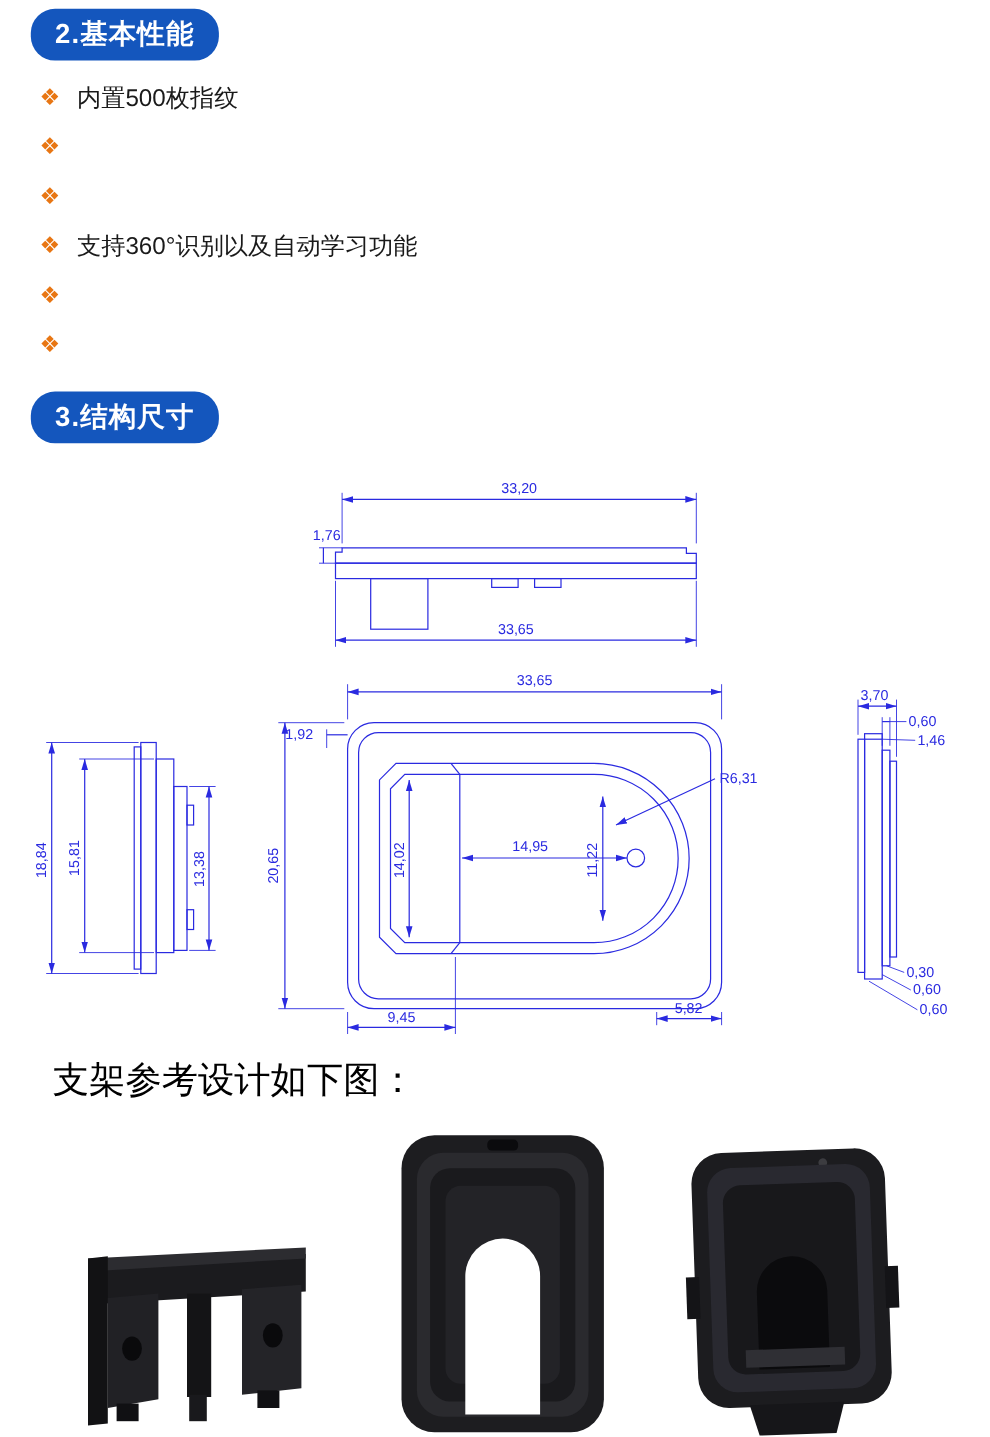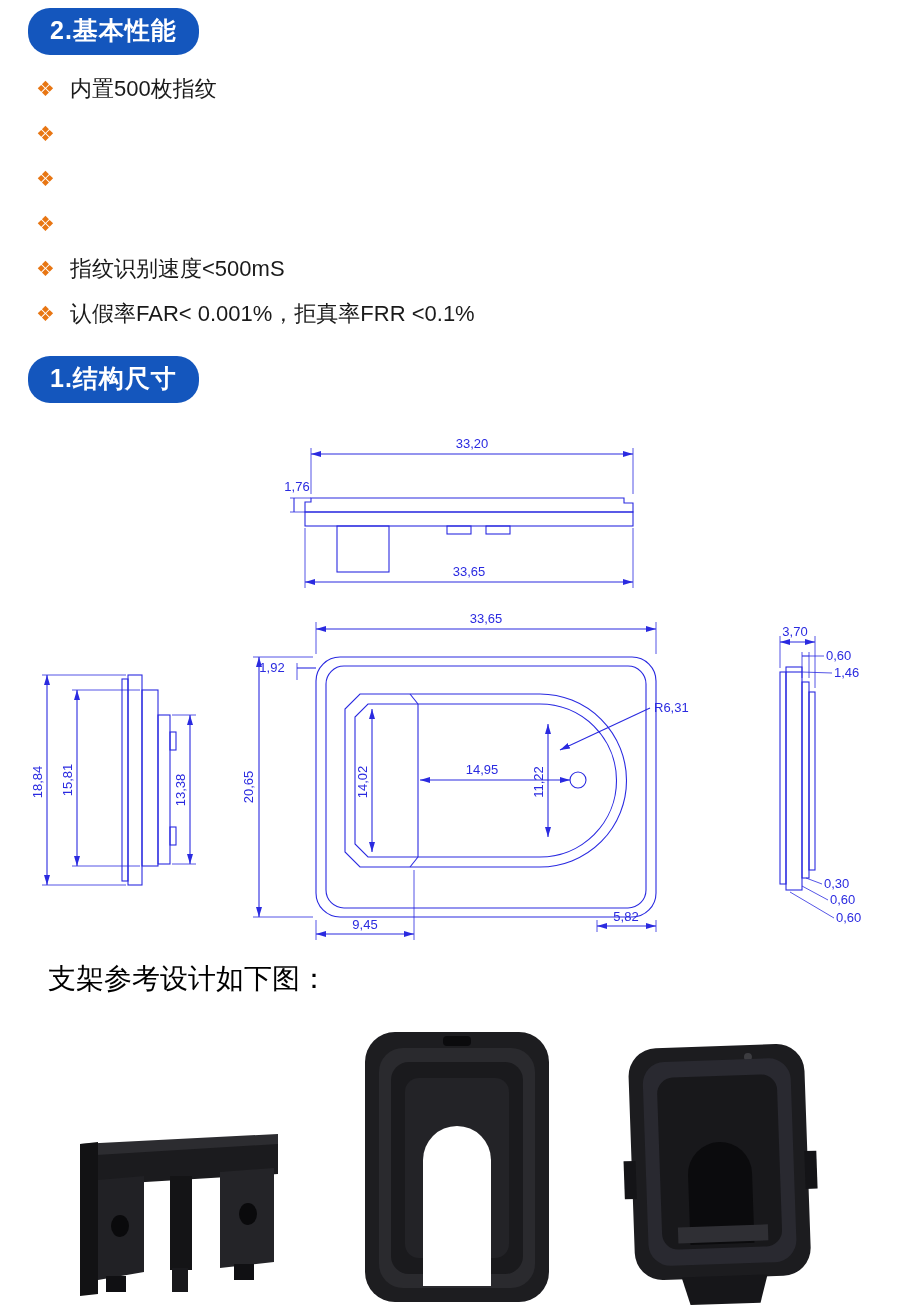--- a/index.html
+++ b/index.html
@@ -21,21 +21,21 @@
   .bullets { position:absolute; top:66px; left:36px; }
   .bullet { display:flex; align-items:center; height:45px; font-size:22px; }
   .bullet .ico { color:var(--bullet-icon, #e87613); font-size:21px; width:34px; flex:0 0 34px; }
   .drawing { position:absolute; top:432px; left:0; }
   .draw line, .draw path, .draw rect, .draw circle { stroke:var(--drawing-line,#2a2ae0); fill:none; stroke-width:1.1; }
   .draw .ext { stroke-width:0.8; }
   .draw text { fill:var(--drawing-line,#2a2ae0); stroke:none; font-size:13px; font-family:"Liberation Sans",sans-serif; }
   .draw marker path { fill:var(--drawing-line,#2a2ae0); stroke:none; }
   .caption {
     position:absolute; top:960px; left:48px;
-    font-family:"Liberation Serif", serif; font-size:28px; color:#000;
+    font-family:"Liberation Serif", serif; font-size:33px; color:#000;
   }
   .photos { position:absolute; top:1028px; left:0; width:900px; height:278px; }
   .photo { position:absolute; }
   .photo-left  { left:72px;  top:88px; }
   .photo-mid   { left:357px; top:0; }
   .photo-right { left:618px; top:12px; }
 </style>
 </head>
 <body>
 
@@ -49,32 +49,31 @@
       <span>内置500枚指纹</span>
     </div>
     <div class="bullet">
       <span class="ico">❖</span>
     </div>
     <div class="bullet">
       <span class="ico">❖</span>
     </div>
     <div class="bullet">
       <span class="ico">❖</span>
-    </div>
-    <div class="bullet">
-      <span class="ico">❖</span>
-      <span>指纹识别速度&lt;500mS</span>
-    </div>
-    <div class="bullet">
-      <span class="ico">❖</span>
-      <span>认假率FAR&lt; 0.001%，拒真率FRR &lt;0.1%</span>
+      <span>支持360°识别以及自动学习功能</span>
+    </div>
+    <div class="bullet">
+      <span class="ico">❖</span>
+    </div>
+    <div class="bullet">
+      <span class="ico">❖</span>
     </div>
   </div>
 
-  <div class="pill pill-3">1.结构尺寸</div>
+  <div class="pill pill-3">3.结构尺寸</div>
 
   <div class="drawing">
     <svg class="draw" width="900" height="530" viewBox="0 0 900 530">
       <defs>
         <marker id="ae" markerWidth="11" markerHeight="8" refX="10" refY="4" orient="auto" markerUnits="userSpaceOnUse">
           <path d="M0,1 L10,4 L0,7 Z"></path>
         </marker>
         <marker id="as" markerWidth="11" markerHeight="8" refX="1" refY="4" orient="auto" markerUnits="userSpaceOnUse">
           <path d="M11,1 L1,4 L11,7 Z"></path>
         </marker>

